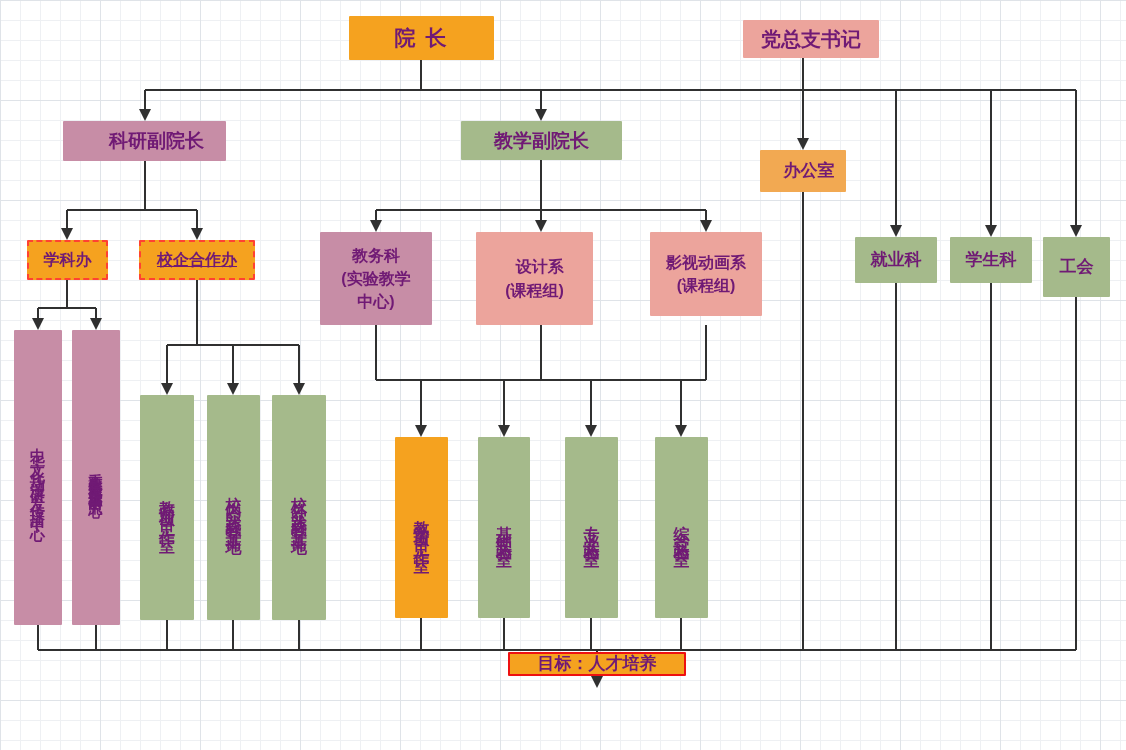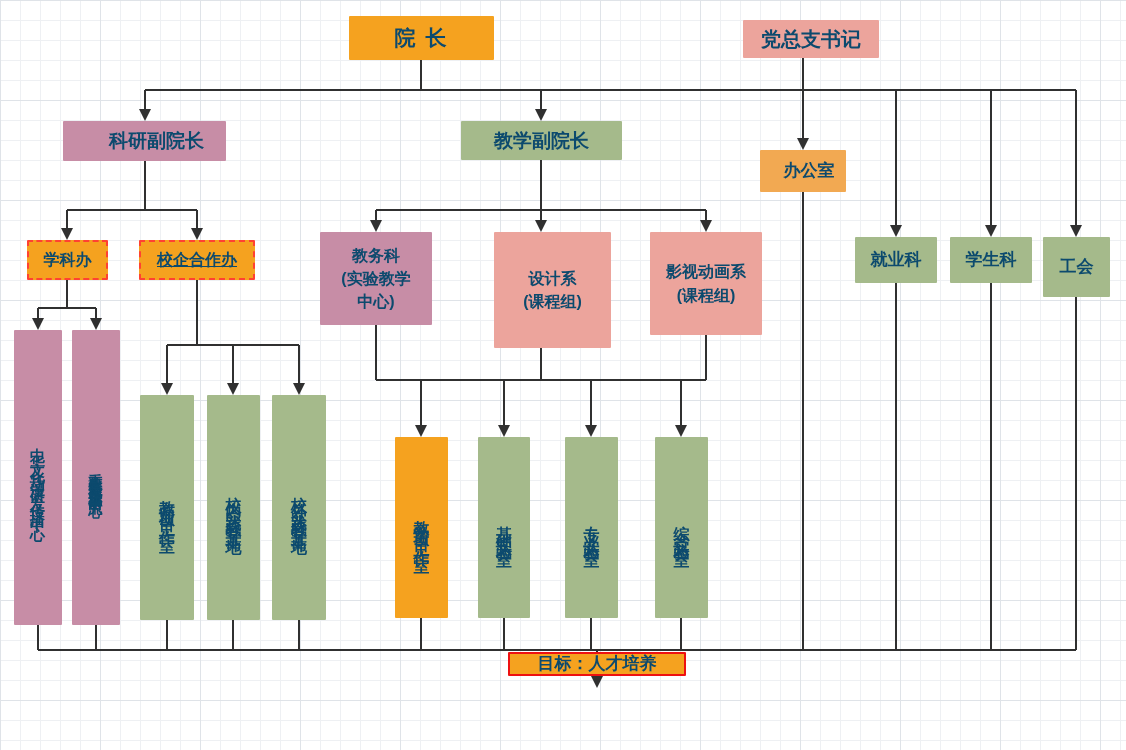--- a/index.html
+++ b/index.html
@@ -9,21 +9,21 @@
     background-image:
       linear-gradient(#dfe3e8 1px, transparent 1px),
       linear-gradient(90deg, #dfe3e8 1px, transparent 1px),
       linear-gradient(#eef0f3 1px, transparent 1px),
       linear-gradient(90deg, #eef0f3 1px, transparent 1px);
     background-size:100px 100px,100px 100px,20px 20px,20px 20px;
   }
   svg.connectors{position:absolute;left:0;top:0;width:1126px;height:750px;}
   .node{
     position:absolute;display:flex;align-items:center;justify-content:center;
-    color:#0c4a6e;font-weight:bold;text-align:center;box-sizing:border-box;
+    color:#701a75;font-weight:bold;text-align:center;box-sizing:border-box;
     border-radius:1px;
   }
   .node-label{white-space:pre-line;line-height:1.45;}
   .orange{background:#F5A21F;}
   .office-orange{background:#F2A952;padding-left:12px;}
   .salmon{background:#ECA49C;}
   .mauve{background:#C78DA6;}
   .green{background:#A5BA8B;}
   .dashed-red{border:2px dashed #FF4132;}
   .red-border{border:2px solid #EE1111;}
@@ -32,22 +32,22 @@
     font-size:16px;letter-spacing:6px;line-height:1;
   }
   #dean{left:349px;top:16px;width:145px;height:44px;font-size:21px;letter-spacing:2px;}
   #party-secretary{left:743px;top:20px;width:136px;height:38px;font-size:20px;}
   #research-vice-dean{left:63px;top:121px;width:163px;height:40px;font-size:19px;padding-left:24px;}
   #teaching-vice-dean{left:461px;top:121px;width:161px;height:39px;font-size:19px;}
   #office{left:760px;top:150px;width:86px;height:42px;font-size:17px;}
   #discipline-office{left:27px;top:240px;width:81px;height:40px;font-size:16px;}
   #school-enterprise-office{left:139px;top:240px;width:116px;height:40px;font-size:16px;text-decoration:underline;}
   #academic-affairs{left:320px;top:232px;width:112px;height:93px;font-size:16px;}
-  #design-dept{left:494px;top:232px;width:117px;height:116px;font-size:16px;}
-  #film-animation-dept{left:650px;top:232px;width:112px;height:103px;font-size:16px;}
+  #design-dept{left:476px;top:232px;width:117px;height:93px;font-size:16px;text-align:right;}
+  #film-animation-dept{left:650px;top:232px;width:112px;height:84px;font-size:16px;}
   #employment-section{left:855px;top:237px;width:82px;height:46px;font-size:17px;}
   #student-section{left:950px;top:237px;width:82px;height:46px;font-size:17px;}
   #labor-union{left:1043px;top:237px;width:67px;height:60px;font-size:17px;}
   #culture-center{left:14px;top:330px;width:48px;height:295px;}
   #culture-center .node-label{font-size:15px;letter-spacing:7px;}
   #chongqing-center{left:72px;top:330px;width:48px;height:295px;}
   #chongqing-center .node-label{font-size:14px;letter-spacing:2px;}
   #teacher-studio{left:140px;top:395px;width:54px;height:225px;}
   #oncampus-base{left:207px;top:395px;width:53px;height:225px;}
   #offcampus-base{left:272px;top:395px;width:54px;height:225px;}

